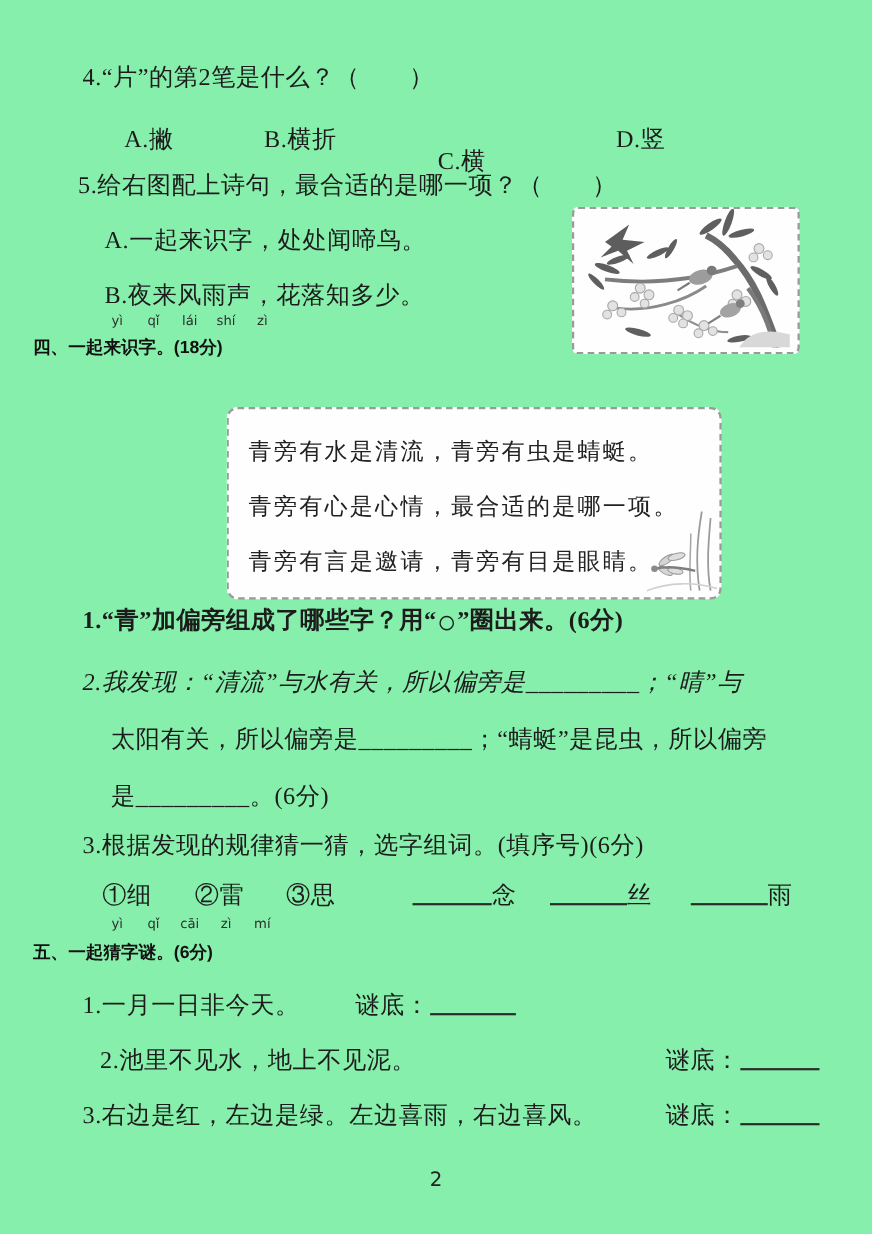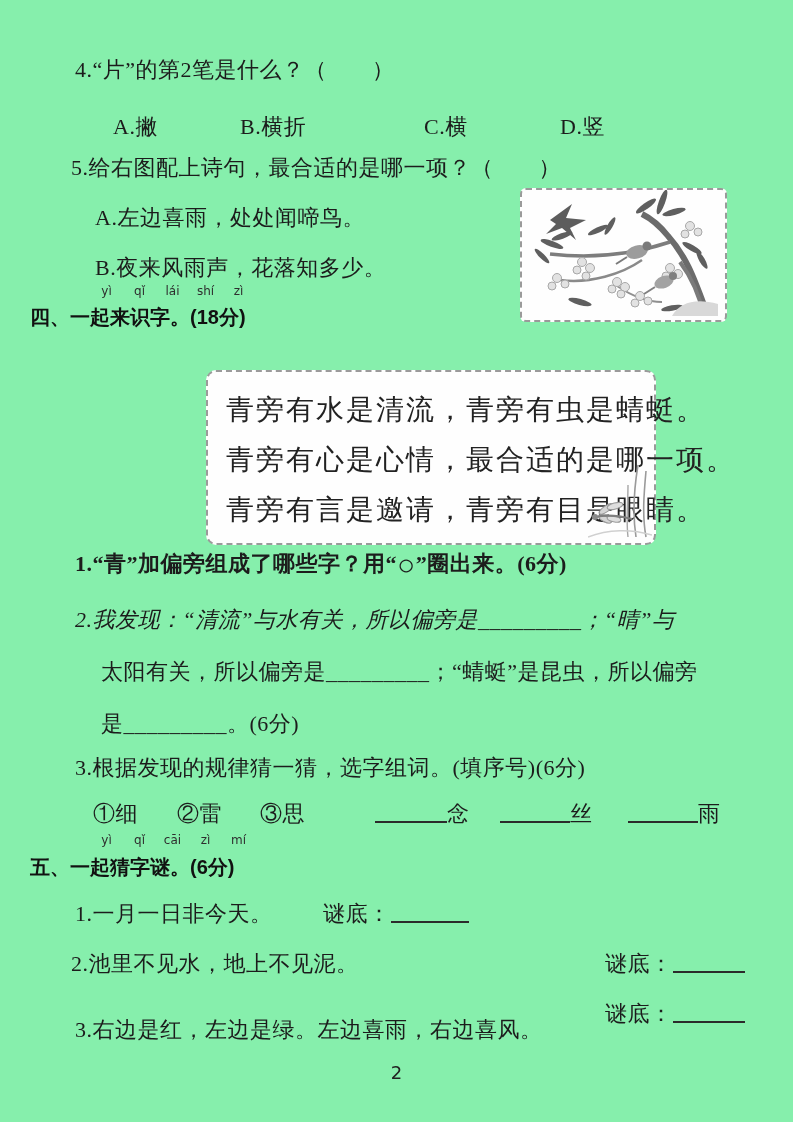--- a/index.html
+++ b/index.html
@@ -15,21 +15,21 @@
   .abs { position: absolute; }
   .t {
     font-size: 22px;
     line-height: 30px;
     white-space: nowrap;
     letter-spacing: 0.5px;
   }
   .heading {
     font-family: "Liberation Sans", "DejaVu Sans", sans-serif;
     font-weight: bold;
-    font-size: 20px;
+    font-size: 16px;
     line-height: 36px;
     white-space: nowrap;
     color: #111;
   }
   .pinyin {
     display: flex;
     gap: 4px;
     font-family: "DejaVu Sans", sans-serif;
     font-size: 12px;
     line-height: 14px;
@@ -41,21 +41,21 @@
     border-radius: 6px;
     background: #fefefe;
   }
   .qing-box {
     border: 2px dashed #9a9a9a;
     border-radius: 10px;
     background: #fefefe;
     padding: 13px 0 0 18px;
   }
   .box-line {
-    font-size: 28px;
+    font-size: 21px;
     line-height: 50px;
     letter-spacing: 2px;
     white-space: nowrap;
     color: #222;
   }
   .circle-glyph { font-size: 30px; vertical-align: -4px; line-height: 1; }
   .blank {
     display: inline-block;
     border-bottom: 2px solid #2b2b2b;
     height: 20px;
@@ -71,26 +71,26 @@
 </style>
 </head>
 <body>
 
 <div class="page">
 
   <div class="abs t" style="left:75px; top:55px;">4.“片”的第2笔是什么？（　　）</div>
   <div class="abs" style="left:0; top:112px; width:793px; height:30px;">
     <span class="abs t" style="left:95px;margin-left:18px;">A.撇</span>
     <span class="abs t" style="left:240px;">B.横折</span>
-    <span class="abs t" style="left:424px;">C.横</span>
+    <span class="abs t" style="left:398px;margin-top:20px;">C.横</span>
     <span class="abs t" style="left:560px;">D.竖</span>
   </div>
 
   <div class="abs t" style="left:71px; top:153px;">5.给右图配上诗句，最合适的是哪一项？（　　）</div>
-  <div class="abs t" style="left:95px; top:203px;">A.左边喜雨，处处闻啼鸟。</div>
+  <div class="abs t" style="left:95px; top:203px;">A.一起来识字，处处闻啼鸟。</div>
   <div class="abs t" style="left:95px; top:253px;">B.夜来风雨声，花落知多少。</div>
 
   <div class="abs painting-box" style="left:520px; top:188px; width:203px; height:130px;">
     <svg width="199" height="126" viewBox="0 0 199 126">
 
       <path d="M186,126 C174,94 166,68 146,46 C138,36 128,28 120,24" stroke="#6b6b6b" stroke-width="6" fill="none"></path>
       <path d="M182,126 C178,108 170,88 158,72" stroke="#7a7a7a" stroke-width="4" fill="none"></path>
 
       <path d="M148,52 C118,62 80,70 28,64" stroke="#7d7d7d" stroke-width="3.5" fill="none"></path>
       <path d="M120,70 C100,84 68,94 38,90" stroke="#8a8a8a" stroke-width="2.5" fill="none"></path>
@@ -204,25 +204,25 @@
     <span>zì</span>
     <span>mí</span>
   </div>
   <div class="abs heading" style="left:30px; top:849px;">五、一起猜字谜。(6分)</div>
 
   <div class="abs t" style="left:75px; top:899px;">1.一月一日非今天。</div>
   <div class="abs t" style="left:323px; top:899px;">
     <span>谜底：</span><span class="blank" style="width:78px;"></span>
   </div>
 
-  <div class="abs t" style="left:71px; top:949px;">2.池里不见水，地上不见泥。</div>
+  <div class="abs t" style="left:91px; top:949px;">2.池里不见水，地上不见泥。</div>
   <div class="abs t" style="left:605px; top:949px;">
     <span>谜底：</span><span class="blank" style="width:72px;"></span>
   </div>
 
-  <div class="abs t" style="left:75px; top:999px;margin-top:16px;">3.右边是红，左边是绿。左边喜雨，右边喜风。</div>
+  <div class="abs t" style="left:75px; top:999px;">3.右边是红，左边是绿。左边喜雨，右边喜风。</div>
   <div class="abs t" style="left:605px; top:999px;">
     <span>谜底：</span><span class="blank" style="width:72px;"></span>
   </div>
 
   <div class="abs page-num" style="top:1062px;">2</div>
 
 </div>
 
 </body></html>

